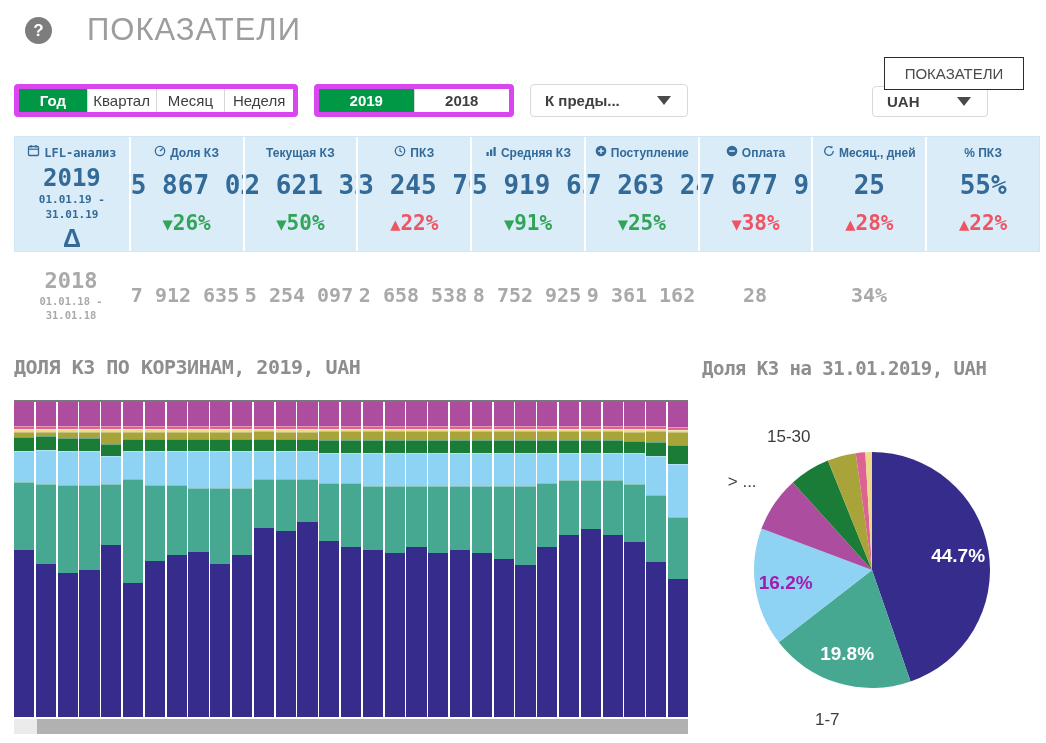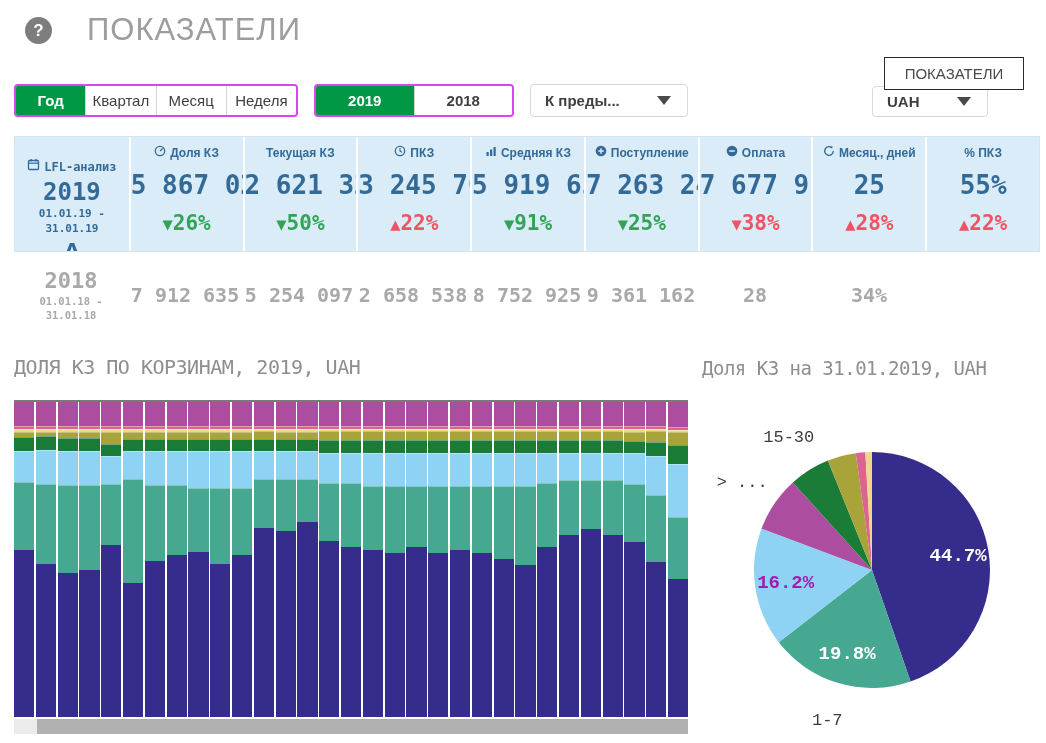--- a/index.html
+++ b/index.html
@@ -14,21 +14,21 @@
   .mono{font-family:"DejaVu Sans Mono",monospace;}
 
   
   .help{position:absolute;left:25px;top:17px;width:27px;height:27px;border-radius:50%;
         background:#7d7d7d;color:#fff;font-weight:bold;font-size:17px;line-height:27px;
         text-align:center;cursor:pointer;}
   .page-title{position:absolute;left:87px;top:12px;font-size:31px;font-weight:400;
         color:var(--title-gray);letter-spacing:1px;}
 
   
-  .seg{position:absolute;height:33px;display:flex;background:#f0abfc;border:2px solid #d946ef;
+  .seg{position:absolute;height:33px;display:flex;background:#f0abfc;border:5px solid #d946ef;
        border-radius:4px;overflow:hidden;}
   .seg .sbtn{flex:1;border:none;background:#fff;color:#3f3f3f;font-family:"Liberation Sans",sans-serif;
        font-size:15px;cursor:pointer;border-left:1px solid #d6d6d6;white-space:nowrap;padding:0 4px;}
   .seg .sbtn:first-child{border-left:none;}
   .seg .sbtn.sel{background:var(--green);color:#fff;font-weight:700;}
   #periodSeg{left:14px;top:84px;width:284px;}
   #yearSeg{left:314px;top:84px;width:200px;}
   #yearSeg .sbtn{font-weight:700;}
   .drop{position:absolute;height:33px;background:#fff;border:1px solid #d9d9d9;border-radius:4px;
         display:flex;align-items:center;justify-content:space-between;padding:0 16px 0 14px;
@@ -40,21 +40,21 @@
   #currencyDrop{left:872px;top:86px;width:116px;height:31px;}
   .sheetbox{position:absolute;left:884px;top:57px;width:140px;height:33px;background:#fff;
         border:1px solid #2b2b2b;color:#4a4a4a;font-size:15px;text-align:center;
         line-height:31px;z-index:5;}
 
   
   #kpiTable{position:absolute;left:14px;top:136px;width:1026px;height:116px;
         background:var(--kpi-bg);display:grid;grid-template-columns:repeat(9,1fr);
         border:1px solid #cfe6f5;}
   .kcol{border-left:2px solid #fff;text-align:center;padding-top:5px;overflow:hidden;}
-  .kcol:first-child{border-left:none;margin-top:14px;}
+  .kcol:first-child{border-left:none;}
   .khead{font-size:12px;font-weight:700;color:var(--kpi-text);height:22px;line-height:20px;
         display:flex;align-items:center;justify-content:center;gap:4px;white-space:nowrap;}
   .khead svg{flex:0 0 auto;}
   .kval{font-size:26px;font-weight:700;color:var(--kpi-text);line-height:42px;white-space:nowrap;}
   .kdelta{font-size:21px;font-weight:700;line-height:34px;white-space:nowrap;}
   .kdelta .tri{font-size:17px;}
   .kdelta.good{color:var(--good);}
   .kdelta.bad{color:var(--bad);}
   .p-year{font-size:24px;font-weight:700;color:var(--kpi-text);line-height:28px;}
   .p-range{font-size:11px;font-weight:700;color:var(--kpi-text);line-height:15px;}
@@ -62,39 +62,39 @@
 
   
   #prevRow{position:absolute;left:14px;top:256px;width:1026px;height:78px;
         display:grid;grid-template-columns:repeat(9,1fr);color:var(--prev);}
   .pcol{text-align:center;display:flex;flex-direction:column;justify-content:center;}
   .pv-year{font-size:22px;font-weight:700;line-height:26px;}
   .pv-range{font-size:10.5px;font-weight:700;line-height:14px;}
   .pv-val{font-size:20px;font-weight:700;}
 
   
-  .chart-title{position:absolute;font-weight:400;color:var(--chart-title);}
+  .chart-title{position:absolute;font-weight:700;color:var(--chart-title);}
   #barTitle{left:14px;top:355px;font-size:20px;letter-spacing:-0.5px;}
   #pieTitle{left:702px;top:357px;font-size:19px;letter-spacing:-0.5px;}
 
   
   #barPlot{position:absolute;left:14px;top:400px;width:674px;height:317px;display:flex;gap:1.5px;
         background:#fff;}
   #barPlot::before{content:"";position:absolute;left:0;top:0;width:100%;height:2px;
         background:#787878;z-index:3;}
   .bar{flex:1;display:flex;flex-direction:column-reverse;cursor:pointer;}
   .bseg{width:100%;}
   .bseg + .bseg{border-top:1px solid rgba(255,255,255,0.35);}
   #barScroll{position:absolute;left:14px;top:719px;width:674px;height:15px;background:#ebebeb;}
   #barScroll .thumb{position:absolute;left:23px;right:0;top:0;height:100%;background:#b1b1b1;cursor:pointer;}
 
   
   #pieWrap{position:absolute;left:700px;top:402px;width:346px;height:341px;}
   #pieWrap svg{position:absolute;left:0;top:0;}
-  .pie-label{position:absolute;transform:translate(-50%,-50%);font-family:Liberation Mono, monospace;
+  .pie-label{position:absolute;transform:translate(-50%,-50%);font-family:Liberation Sans, sans-serif;
         white-space:nowrap;pointer-events:none;}
   .pie-label.inside{font-size:19px;font-weight:700;}
   .pie-label.outside{font-size:17px;font-weight:400;color:#3c3c3c;}
 </style>
 </head>
 <body>
 
 <div id="app">
 
   <div class="help">?</div>

